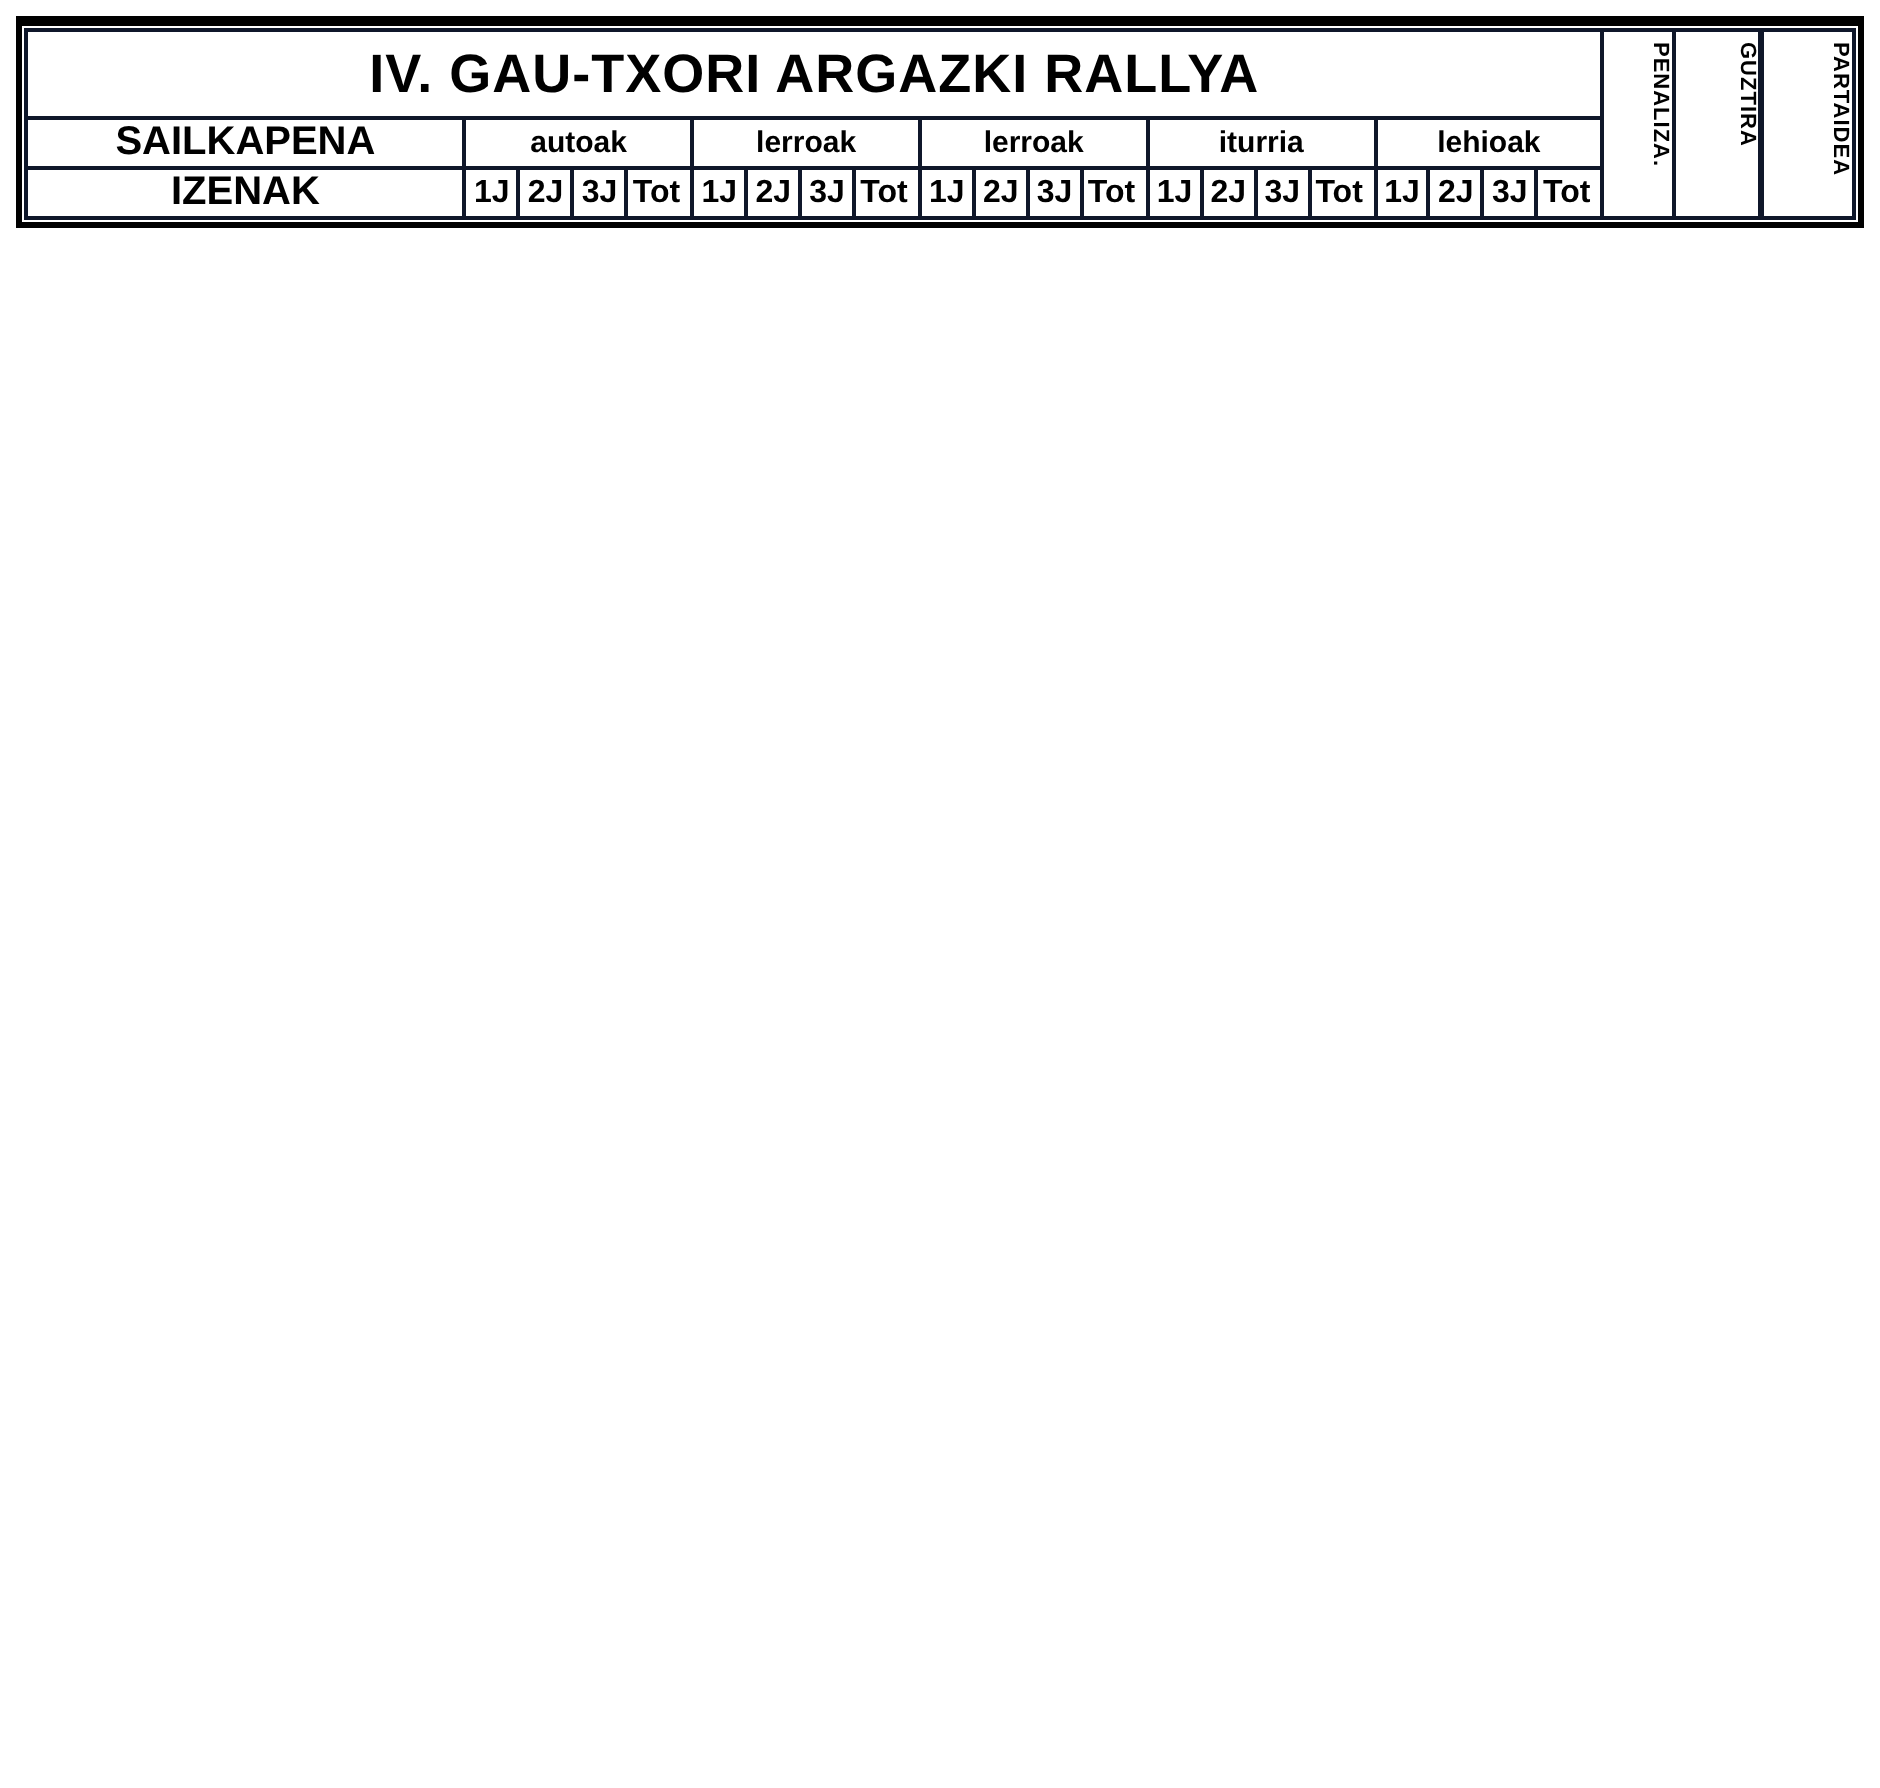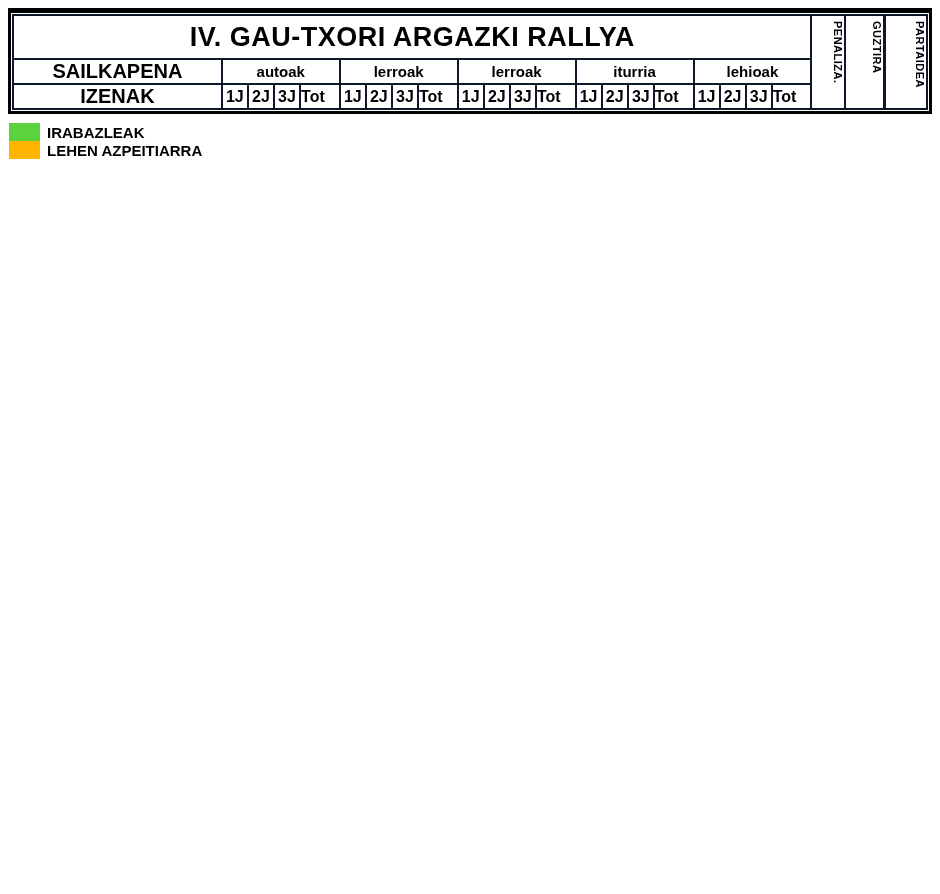--- a/index.html
+++ b/index.html
@@ -16,21 +16,21 @@
   col.w-part{width:46px}
   th,td{border:2px solid #0f172a;overflow:hidden;white-space:nowrap;box-sizing:border-box;}
   th{font-weight:bold;text-align:center;padding:0;background:#fff;}
   .title-cell{font-size:27px;height:44px;border-bottom-width:2px;letter-spacing:.5px;}
   .side-h{font-size:20px;height:21px;}
   .group-h{font-size:15px;height:21px;border-left-width:2px;border-right-width:2px;margin-top:40px;}
   .sub-h{font-size:16px;height:21px;}
   .vert{writing-mode:vertical-rl;font-size:11px;letter-spacing:.5px;padding:5px 0 0 0;vertical-align:top;text-align:left;border-left-width:2px;}
   .part-h{border-left-width:3px;}
   thead tr:last-child th{border-bottom-width:2px;}
-  .tot{border-left-width:2px;border-right-width:2px;padding-right:14px;}
+  .tot{border-left-width:2px;border-right-width:2px;padding-right:3px;}
   .legend{margin:5px 0 0 1px;}
   .legend-row{display:flex;align-items:center;height:18px;}
   .swatch{width:31px;height:18px;display:inline-block;flex:0 0 31px;}
   .legend-label{font-weight:bold;font-size:15px;padding-left:7px;}
 </style>
 </head>
 <body>
 
 <div class="sheet">
   <div class="frame">
@@ -97,23 +97,13 @@
             <th class="sub-h tot">Tot</th>
             <th class="sub-h">1J</th>
             <th class="sub-h">2J</th>
             <th class="sub-h">3J</th>
             <th class="sub-h tot">Tot</th>
           </tr>
       </thead>
       <tbody id="rows"></tbody>
     </table>
   </div>
-  <div class="legend">
-    <div class="legend-row">
-      <span class="swatch" style="background: rgb(92, 211, 62);"></span>
-      <span class="legend-label">IRABAZLEAK</span>
-    </div>
-    <div class="legend-row">
-      <span class="swatch" style="background: rgb(255, 180, 0);"></span>
-      <span class="legend-label">LEHEN AZPEITIARRA</span>
-    </div>
-  </div>
 </div>
 
 </body></html>

